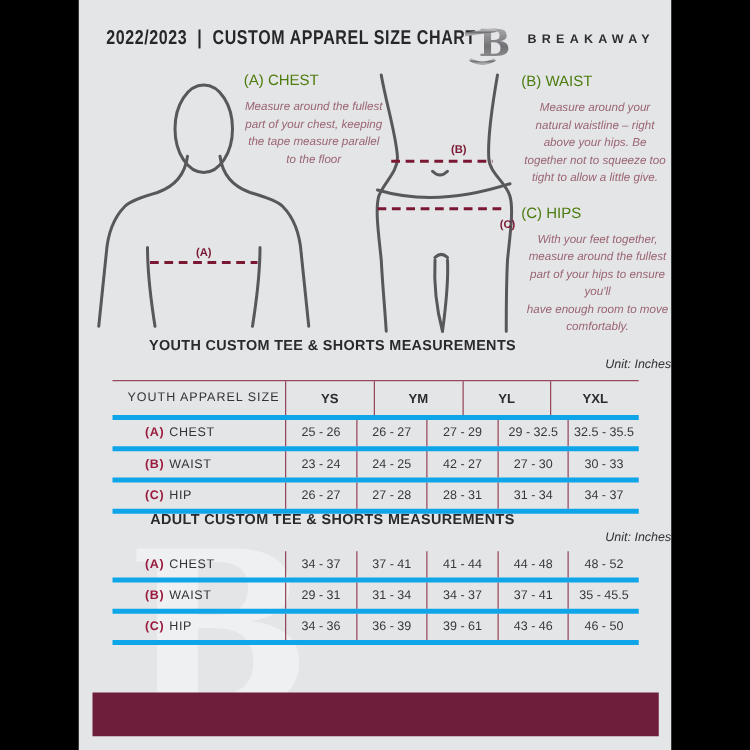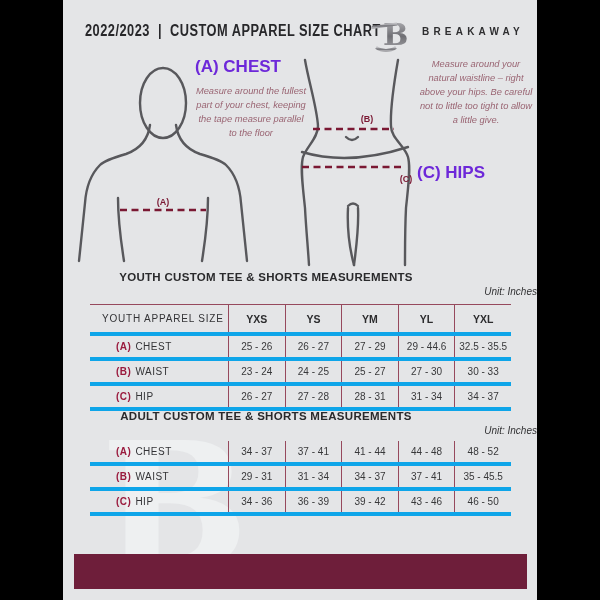--- a/index.html
+++ b/index.html
@@ -22,21 +22,21 @@
     transform:scaleX(0.8); transform-origin:left top;
   }
   .logo-svg { position:absolute; left:306px; top:13px; }
   .brand-name {
     position:absolute; left:359px; top:26px; font-size:10px; font-weight:bold;
     letter-spacing:4.2px; color:#2e2e30; white-space:nowrap;
   }
 
   
   .instr { position:absolute; }
-  .instr-heading { font-size:17px; font-weight:bold; color:#6d28d9; margin:0 0 8px 0; }
+  .instr-heading { font-size:12px; font-weight:normal; color:#4d7c0f; margin:0 0 8px 0; }
   .instr-body {
     font-size:9.3px; font-style:italic; color:#9a6573; line-height:1.5;
     white-space:pre-line; margin:0;text-align:center;
   }
   #instr-chest { left:132px; top:57px; width:112px; }
   #instr-waist { left:354px; top:58px; width:118px; }
   #instr-hips  { left:354px; top:163px; width:122px; }
 
   .fig { position:absolute; }
   #fig-torso { left:5px; top:57px; }
@@ -130,59 +130,61 @@
     <text class="diagram-label" x="74" y="64" text-anchor="middle">(B)</text>
     <path class="dash" d="M 9,109 L 110,109"></path>
     <text class="diagram-label" x="113" y="124" text-anchor="middle">(C)</text>
   </svg>
 
   <div class="instr" id="instr-chest">
     <p class="instr-heading">(A) CHEST</p>
     <p class="instr-body">Measure around the fullest part of your chest, keeping the tape measure parallel to the floor</p>
   </div>
   <div class="instr" id="instr-waist">
-    <p class="instr-body">Measure around your natural waistline – right above your hips. Be careful not to little too tight to allow a little give.</p>
+    <p class="instr-heading">(B) WAIST</p>
+    <p class="instr-body">Measure around your natural waistline – right above your hips. Be together not to squeeze too tight to allow a little give.</p>
   </div>
   <div class="instr" id="instr-hips">
     <p class="instr-heading">(C) HIPS</p>
+    <p class="instr-body">With your feet together, measure around the fullest part of your hips to ensure you'll
+have enough room to move comfortably.</p>
   </div>
 
   <div class="watermark">B</div>
 
   <div class="tbl-title" id="youth-title">YOUTH CUSTOM TEE &amp; SHORTS MEASUREMENTS</div>
   <div class="tbl-unit" id="youth-unit">Unit: Inches</div>
 
   <div class="tbl" id="youth-table">
     <div class="tbl-row head">
       <div class="label-cell">YOUTH APPAREL SIZE</div>
-      <div class="size-cell head">YXS</div>
       <div class="size-cell head">YS</div>
       <div class="size-cell head">YM</div>
       <div class="size-cell head">YL</div>
       <div class="size-cell head">YXL</div>
     </div>
     <div class="tbl-row">
       <div class="label-cell row-label-cell">
         <span class="row-prefix">(A)</span>
         <span>CHEST</span>
       </div>
       <div class="size-cell">25 - 26</div>
       <div class="size-cell">26 - 27</div>
       <div class="size-cell">27 - 29</div>
-      <div class="size-cell">29 - 44.6</div>
+      <div class="size-cell">29 - 32.5</div>
       <div class="size-cell">32.5 - 35.5</div>
     </div>
     <div class="tbl-row">
       <div class="label-cell row-label-cell">
         <span class="row-prefix">(B)</span>
         <span>WAIST</span>
       </div>
       <div class="size-cell">23 - 24</div>
       <div class="size-cell">24 - 25</div>
-      <div class="size-cell">25 - 27</div>
+      <div class="size-cell">42 - 27</div>
       <div class="size-cell">27 - 30</div>
       <div class="size-cell">30 - 33</div>
     </div>
     <div class="tbl-row">
       <div class="label-cell row-label-cell">
         <span class="row-prefix">(C)</span>
         <span>HIP</span>
       </div>
       <div class="size-cell">26 - 27</div>
       <div class="size-cell">27 - 28</div>
@@ -218,20 +220,20 @@
       <div class="size-cell">37 - 41</div>
       <div class="size-cell">35 - 45.5</div>
     </div>
     <div class="tbl-row">
       <div class="label-cell row-label-cell">
         <span class="row-prefix">(C)</span>
         <span>HIP</span>
       </div>
       <div class="size-cell">34 - 36</div>
       <div class="size-cell">36 - 39</div>
-      <div class="size-cell">39 - 42</div>
+      <div class="size-cell">39 - 61</div>
       <div class="size-cell">43 - 46</div>
       <div class="size-cell">46 - 50</div>
     </div>
   </div>
 
   <div class="footer-bar"></div>
 </div>
 
 </body></html>

